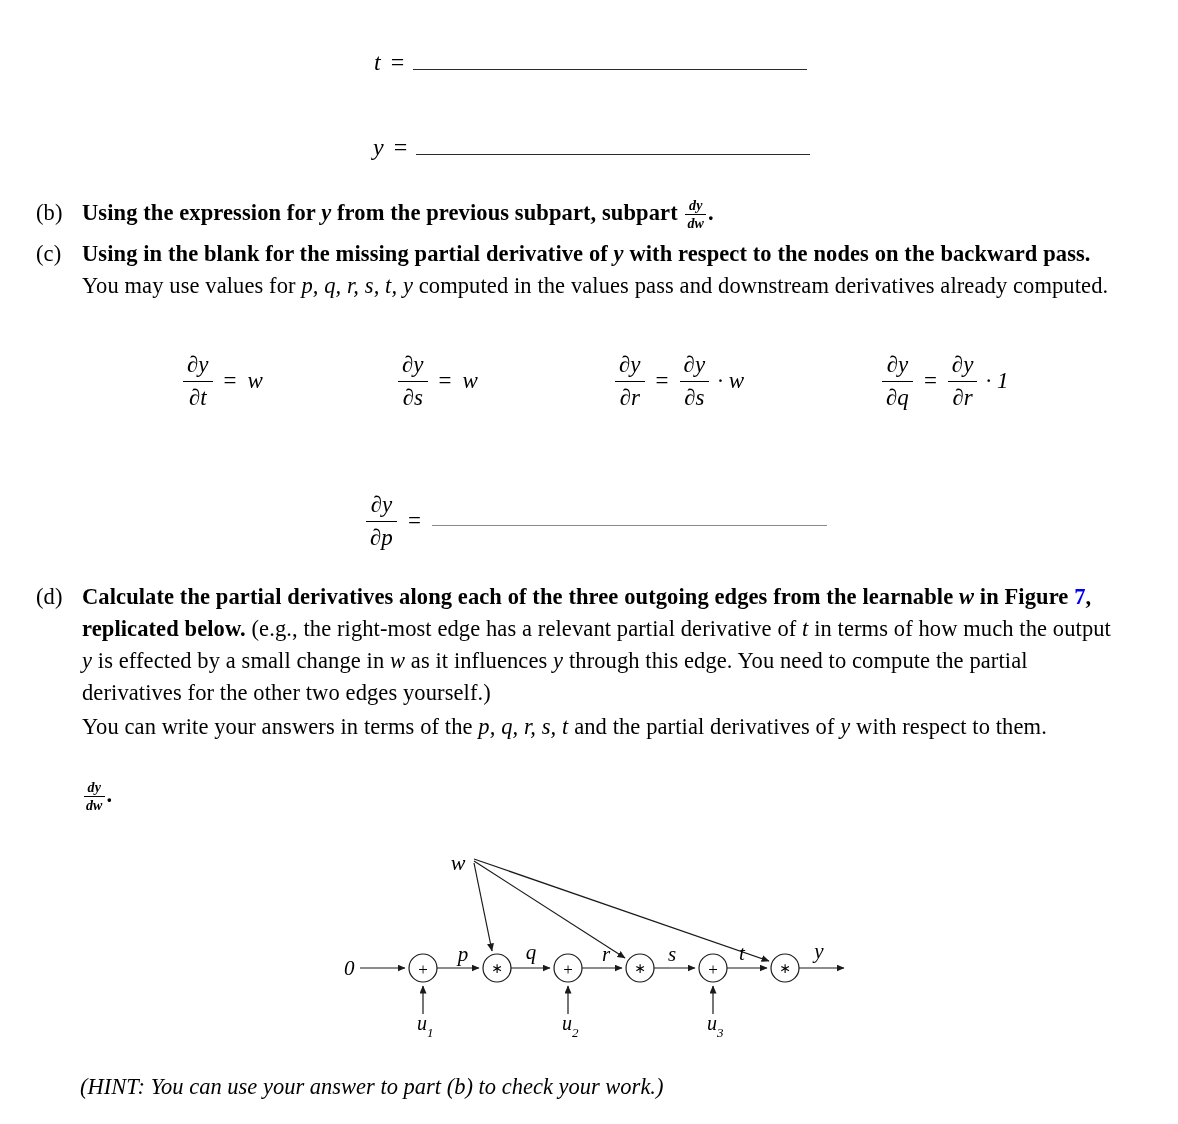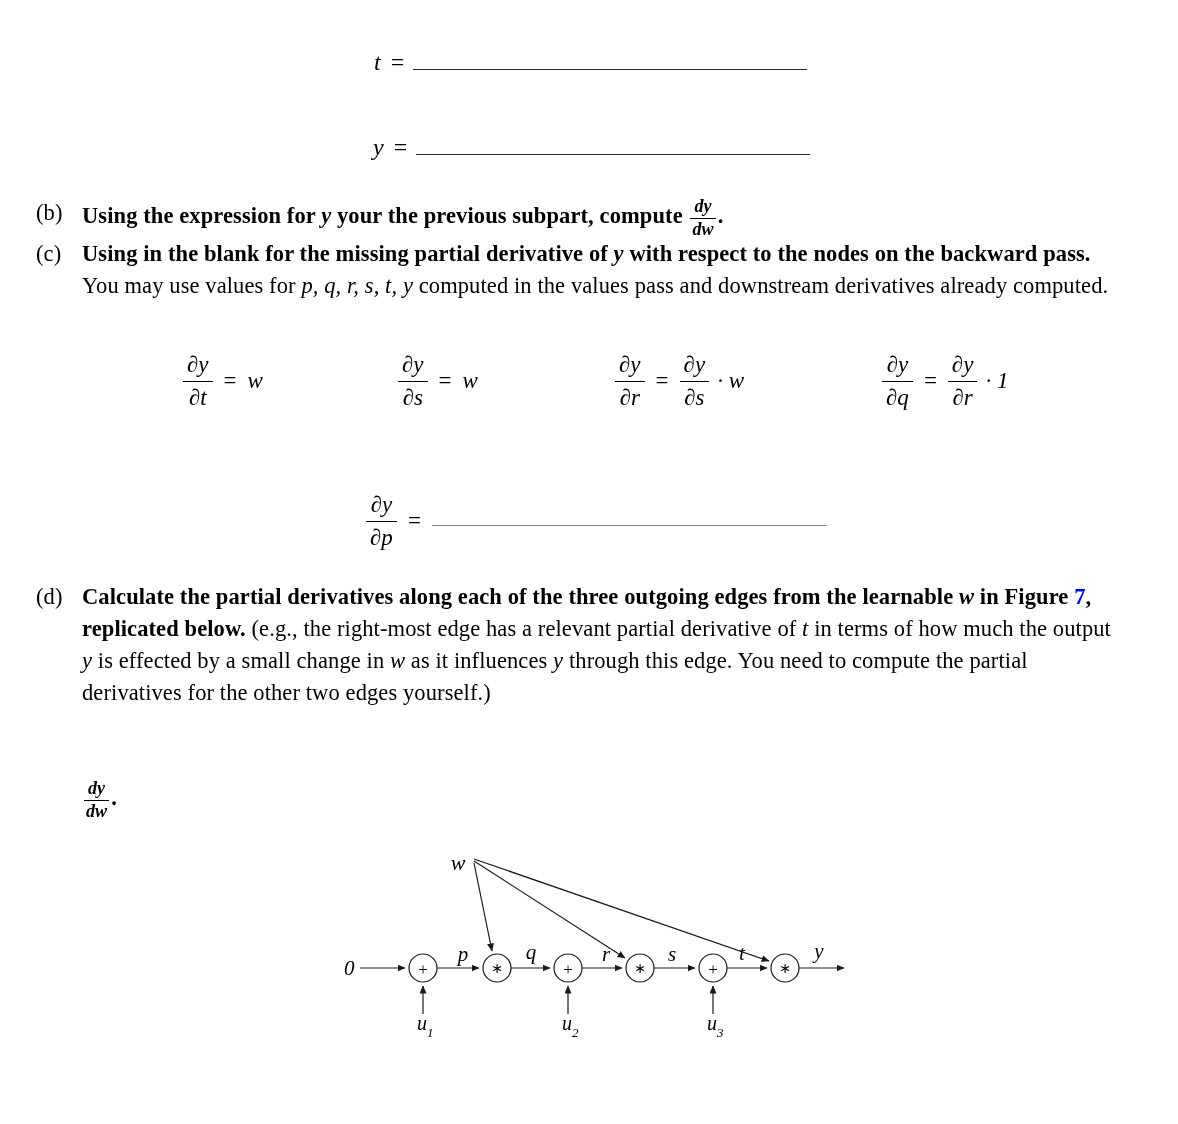--- a/index.html
+++ b/index.html
@@ -25,21 +25,21 @@
   
   .eq { position:absolute; display:flex; align-items:center; font-size:23px; font-style:italic; }
   .eq .eqmid { font-style:normal; margin:0 11px; }
   .eq .mult { margin-left:8px; }
   .frac { display:inline-block; text-align:center; line-height:1.12; }
   .frac .fn { display:block; border-bottom:1.5px solid #000; padding:0 4px 3px; }
   .frac .fd { display:block; padding:3px 4px 0; }
 
   
   .ifrac { display:inline-block; vertical-align:middle; text-align:center; font-style:italic;
-           font-size:18px; line-height:1.1; margin:0 2px; }
+           font-size:14px; line-height:1.1; margin:0 2px; }
   .ifrac .fn { display:block; border-bottom:1.2px solid #000; padding:0 2px 1px; }
   .ifrac .fd { display:block; padding:1px 2px 0; }
 
   .fig7 { color:#0000ee; }
   .hint { position:absolute; left:80px; top:1074px; font-size:22.5px; font-style:italic; }
 
   svg text { font-family:"Liberation Serif", serif; font-style:italic; fill:#000; }
   svg .op { font-style:normal; }
 </style>
 </head>
@@ -54,21 +54,21 @@
   </div>
 
   <div class="fillin" style="left:373px; top:134px">
     <span class="fvar">y</span>
     <span class="feq">=</span>
     <span class="blank topline"></span>
   </div>
 
   <div class="part" style="top:197px">
     <span class="plabel">(b)</span>
-    <span class="b">Using the expression for </span><span class="b it">y</span><span class="b"> your the previous subpart, compute </span><span class="ifrac b"><span class="fn">dy</span><span class="fd">dw</span></span><span class="b">.</span>
+    <span class="b">Using the expression for </span><span class="b it">y</span><span class="b"> from the previous subpart, subpart </span><span class="ifrac b"><span class="fn">dy</span><span class="fd">dw</span></span><span class="b">.</span>
   </div>
 
   <div class="part" style="top:238px">
     <span class="plabel">(c)</span>
     <span class="b">Using in the blank for the missing partial derivative of </span><span class="b it">y</span><span class="b"> with respect to the nodes on the backward pass.</span><span> You may use values for </span><span class="it">p, q, r, s, t, y</span><span> computed in the values pass and downstream derivatives already computed.</span>
   </div>
 
   <div class="eq" style="left:183px; top:352px">
     <span class="frac">
         <span class="fn">∂y</span>
@@ -120,20 +120,23 @@
       </span>
     <span class="eqmid">=</span>
     <span class="blank gray"></span>
   </div>
 
   <div class="part" style="top:581px">
     <span class="plabel">(d)</span>
     <span class="b">Calculate the partial derivatives along each of the three outgoing edges from the learnable </span><span class="b it">w</span><span class="b"> in Figure </span><span class="b fig7">7</span><span class="b">, replicated below. </span><span>(e.g., the right-most edge has a relevant partial derivative of </span><span class="it">t</span><span> in terms of how much the output </span><span class="it">y</span><span> is effected by a small change in </span><span class="it">w</span><span> as it influences </span><span class="it">y</span><span> through this edge.  You need to compute the partial derivatives for the other two edges yourself.)</span>
   </div>
 
+  <div class="part" style="top:711px">
+    <span>You can write your answers in terms of the </span><span class="it">p, q, r, s, t</span><span> and the partial derivatives of </span><span class="it">y</span><span> with respect to them.</span>
+  </div>
 
   <div class="part" style="top:779px">
     <span class="ifrac b"><span class="fn">dy</span><span class="fd">dw</span></span><span class="b">.</span>
   </div>
 
   <svg class="abs" style="left:330px; top:845px" width="530" height="212" viewBox="0 0 530 212">
     <defs>
       <marker id="arr" markerWidth="9" markerHeight="8" refX="7.5" refY="3.5" orient="auto" markerUnits="userSpaceOnUse">
         <path d="M0,0 L8,3.5 L0,7 z" fill="#1a1a1a"></path>
       </marker>
@@ -178,14 +181,15 @@
     <text x="276" y="116" font-size="21" text-anchor="middle">r</text>
     <text x="342" y="116" font-size="21" text-anchor="middle">s</text>
     <text x="412" y="115" font-size="21" text-anchor="middle">t</text>
     <text x="489" y="113" font-size="21" text-anchor="middle">y</text>
 
     <text x="87" y="185" font-size="20"><tspan>u</tspan><tspan dy="7" font-size="13">1</tspan></text>
     <text x="232" y="185" font-size="20"><tspan>u</tspan><tspan dy="7" font-size="13">2</tspan></text>
     <text x="377" y="185" font-size="20"><tspan>u</tspan><tspan dy="7" font-size="13">3</tspan></text>
   </svg>
 
+  <div class="hint">(HINT: You can use your answer to part (b) to check your work.)</div>
 
 </div>
 
 </body></html>

